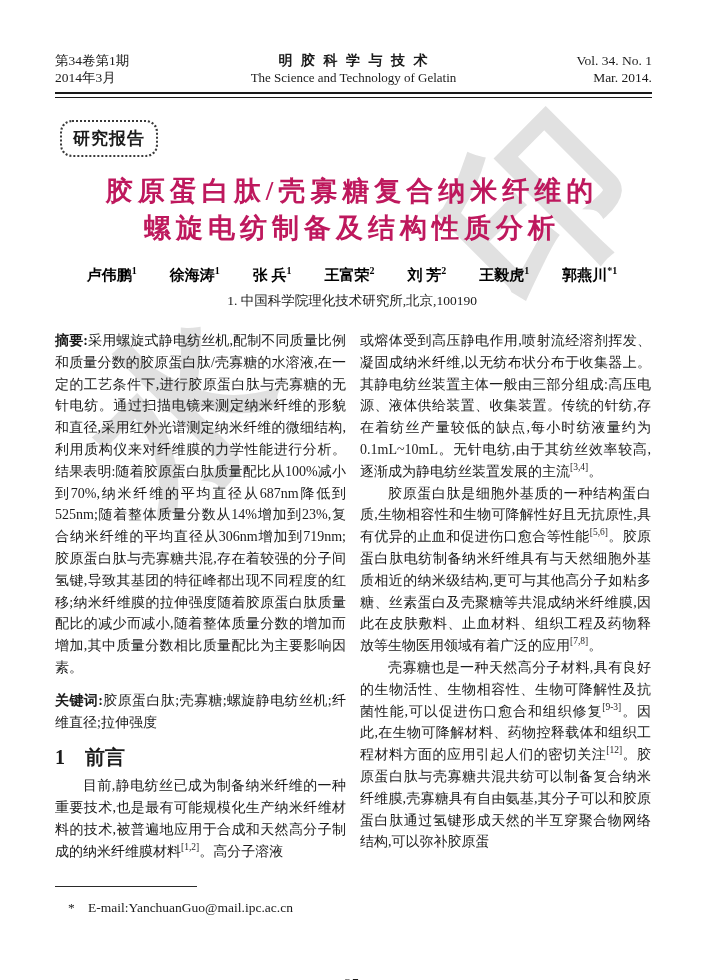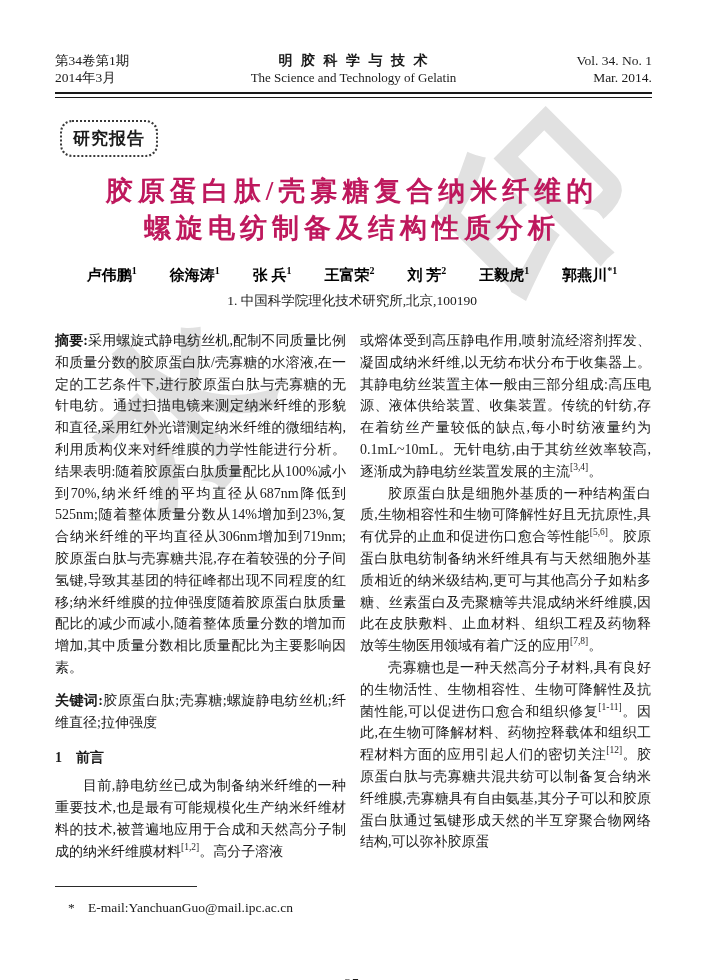--- a/index.html
+++ b/index.html
@@ -37,21 +37,21 @@
            font-size:15px;font-weight:bold;color:#000;}
   .authors sup{font-size:10px;font-weight:bold;}
   .affil{margin-top:6px;text-align:center;font-size:13.5px;line-height:19px;}
   
   .columns{display:flex;gap:14px;margin:20px 52px 0 55px;}
   .col{width:291px;font-size:14px;line-height:21.8px;text-align:justify;}
   .col p{margin:0;}
   .col sup{font-size:9.5px;line-height:0;}
   .b{font-weight:bold;}
   .kw{margin-top:11px !important;}
-  .sec-h{margin-top:14px !important;font-weight:bold;font-size:14px;}
+  .sec-h{margin-top:14px !important;font-weight:bold;font-size:20px;}
   .ind{text-indent:2em;}
   .intro{margin-top:6px !important;}
   
   .footnote-rule{position:absolute;left:55px;top:886px;width:142px;
                  border-top:1.5px solid #2a2a2a;}
   .footnote{position:absolute;left:68px;top:900px;font-size:13.5px;}
   .footnote .fn-marker{display:inline-block;width:20px;}
   .page-number{position:absolute;left:0;top:975px;width:100%;
                text-align:center;font-size:13px;letter-spacing:1px;}
 </style>
@@ -106,21 +106,21 @@
     <div class="columns">
       <div class="col">
         <p><span class="b">摘要:</span><span>采用螺旋式静电纺丝机,配制不同质量比例和质量分数的胶原蛋白肽/壳寡糖的水溶液,在一定的工艺条件下,进行胶原蛋白肽与壳寡糖的无针电纺。通过扫描电镜来测定纳米纤维的形貌和直径,采用红外光谱测定纳米纤维的微细结构,利用质构仪来对纤维膜的力学性能进行分析。结果表明:随着胶原蛋白肽质量配比从100%减小到70%,纳米纤维的平均直径从687nm降低到525nm;随着整体质量分数从14%增加到23%,复合纳米纤维的平均直径从306nm增加到719nm;胶原蛋白肽与壳寡糖共混,存在着较强的分子间氢键,导致其基团的特征峰都出现不同程度的红移;纳米纤维膜的拉伸强度随着胶原蛋白肽质量配比的减少而减小,随着整体质量分数的增加而增加,其中质量分数相比质量配比为主要影响因素。</span></p>
         <p class="kw"><span class="b">关键词:</span><span>胶原蛋白肽;壳寡糖;螺旋静电纺丝机;纤维直径;拉伸强度</span></p>
         <p class="sec-h">1 前言</p>
         <p class="ind intro">目前,静电纺丝已成为制备纳米纤维的一种重要技术,也是最有可能规模化生产纳米纤维材料的技术,被普遍地应用于合成和天然高分子制成的纳米纤维膜材料<sup>[1,2]</sup>。高分子溶液</p>
       </div>
       <div class="col">
         <p>或熔体受到高压静电作用,喷射流经溶剂挥发、凝固成纳米纤维,以无纺布状分布于收集器上。其静电纺丝装置主体一般由三部分组成:高压电源、液体供给装置、收集装置。传统的针纺,存在着纺丝产量较低的缺点,每小时纺液量约为0.1mL~10mL。无针电纺,由于其纺丝效率较高,逐渐成为静电纺丝装置发展的主流<sup>[3,4]</sup>。</p>
         <p class="ind">胶原蛋白肽是细胞外基质的一种结构蛋白质,生物相容性和生物可降解性好且无抗原性,具有优异的止血和促进伤口愈合等性能<sup>[5,6]</sup>。胶原蛋白肽电纺制备纳米纤维具有与天然细胞外基质相近的纳米级结构,更可与其他高分子如粘多糖、丝素蛋白及壳聚糖等共混成纳米纤维膜,因此在皮肤敷料、止血材料、组织工程及药物释放等生物医用领域有着广泛的应用<sup>[7,8]</sup>。</p>
-        <p class="ind">壳寡糖也是一种天然高分子材料,具有良好的生物活性、生物相容性、生物可降解性及抗菌性能,可以促进伤口愈合和组织修复<sup>[1-11]</sup>。因此,在生物可降解材料、药物控释载体和组织工程材料方面的应用引起人们的密切关注<sup>[12]</sup>。胶原蛋白肽与壳寡糖共混共纺可以制备复合纳米纤维膜,壳寡糖具有自由氨基,其分子可以和胶原蛋白肽通过氢键形成天然的半互穿聚合物网络结构,可以弥补胶原蛋</p>
+        <p class="ind">壳寡糖也是一种天然高分子材料,具有良好的生物活性、生物相容性、生物可降解性及抗菌性能,可以促进伤口愈合和组织修复<sup>[9-3]</sup>。因此,在生物可降解材料、药物控释载体和组织工程材料方面的应用引起人们的密切关注<sup>[12]</sup>。胶原蛋白肽与壳寡糖共混共纺可以制备复合纳米纤维膜,壳寡糖具有自由氨基,其分子可以和胶原蛋白肽通过氢键形成天然的半互穿聚合物网络结构,可以弥补胶原蛋</p>
       </div>
     </div>
 
     <div class="footnote-rule"></div>
     <div class="footnote">
       <span class="fn-marker">*</span><span>E-mail:YanchuanGuo@mail.ipc.ac.cn</span>
     </div>
     <div class="page-number">37</div>
   </div>
 </div>

